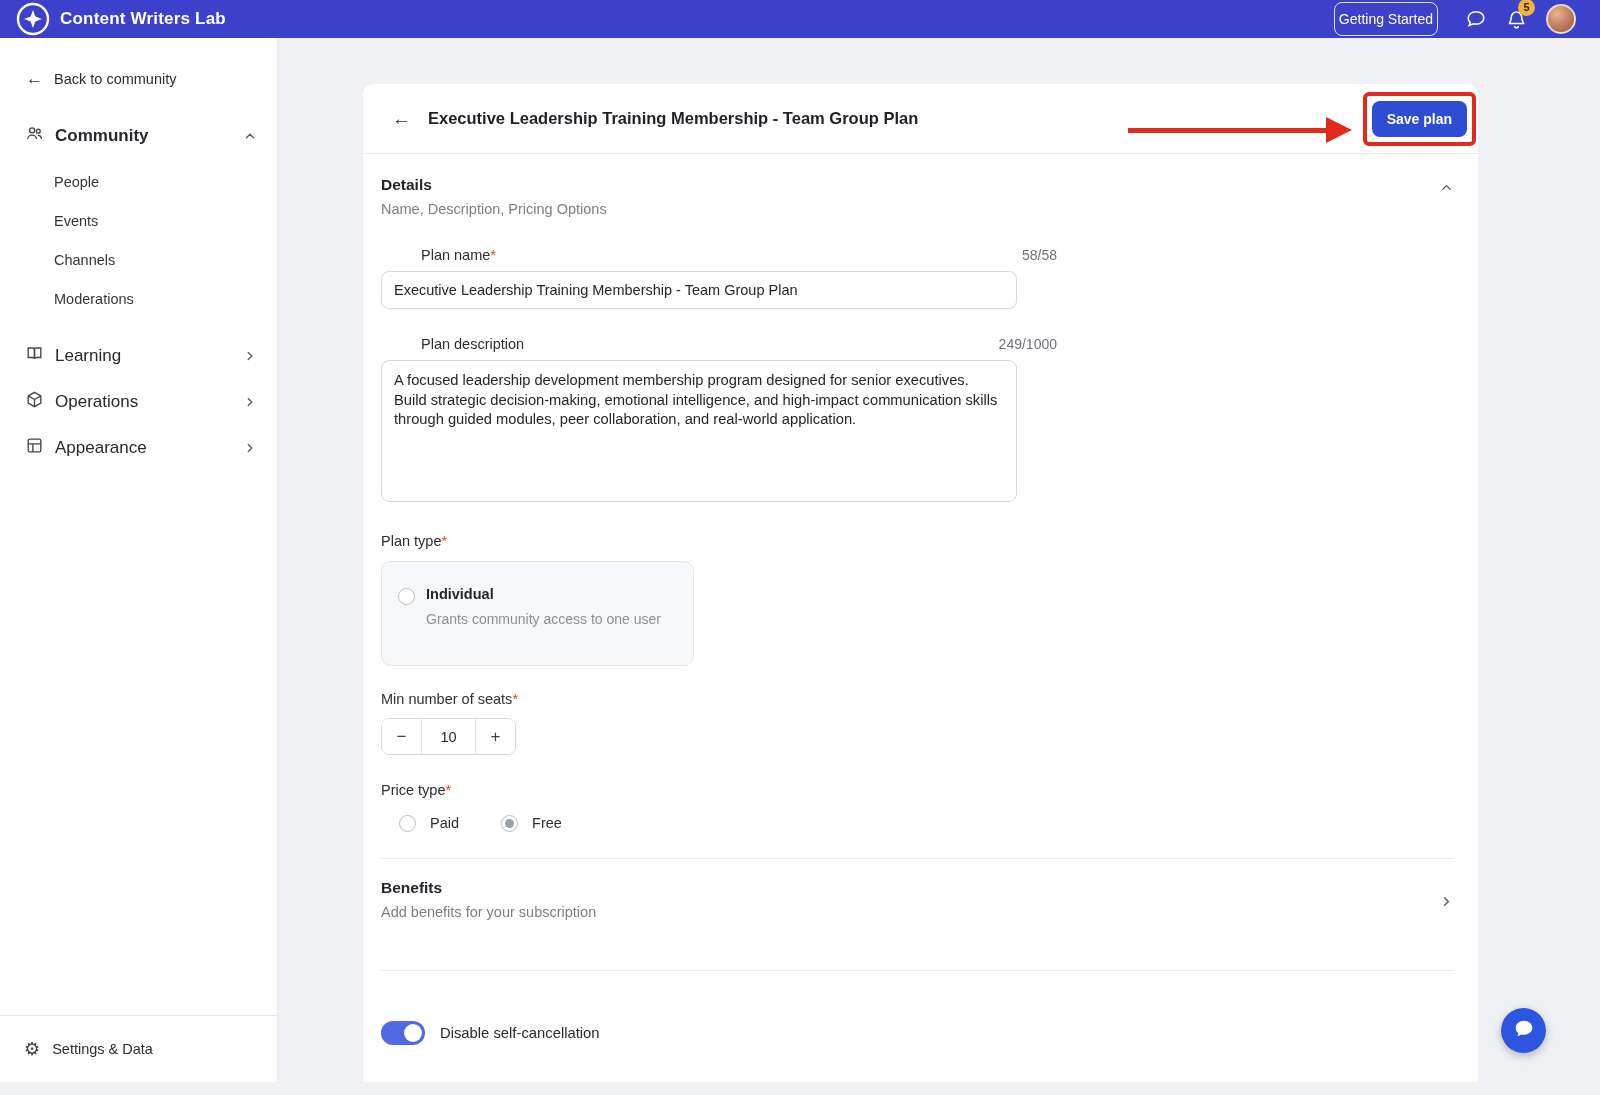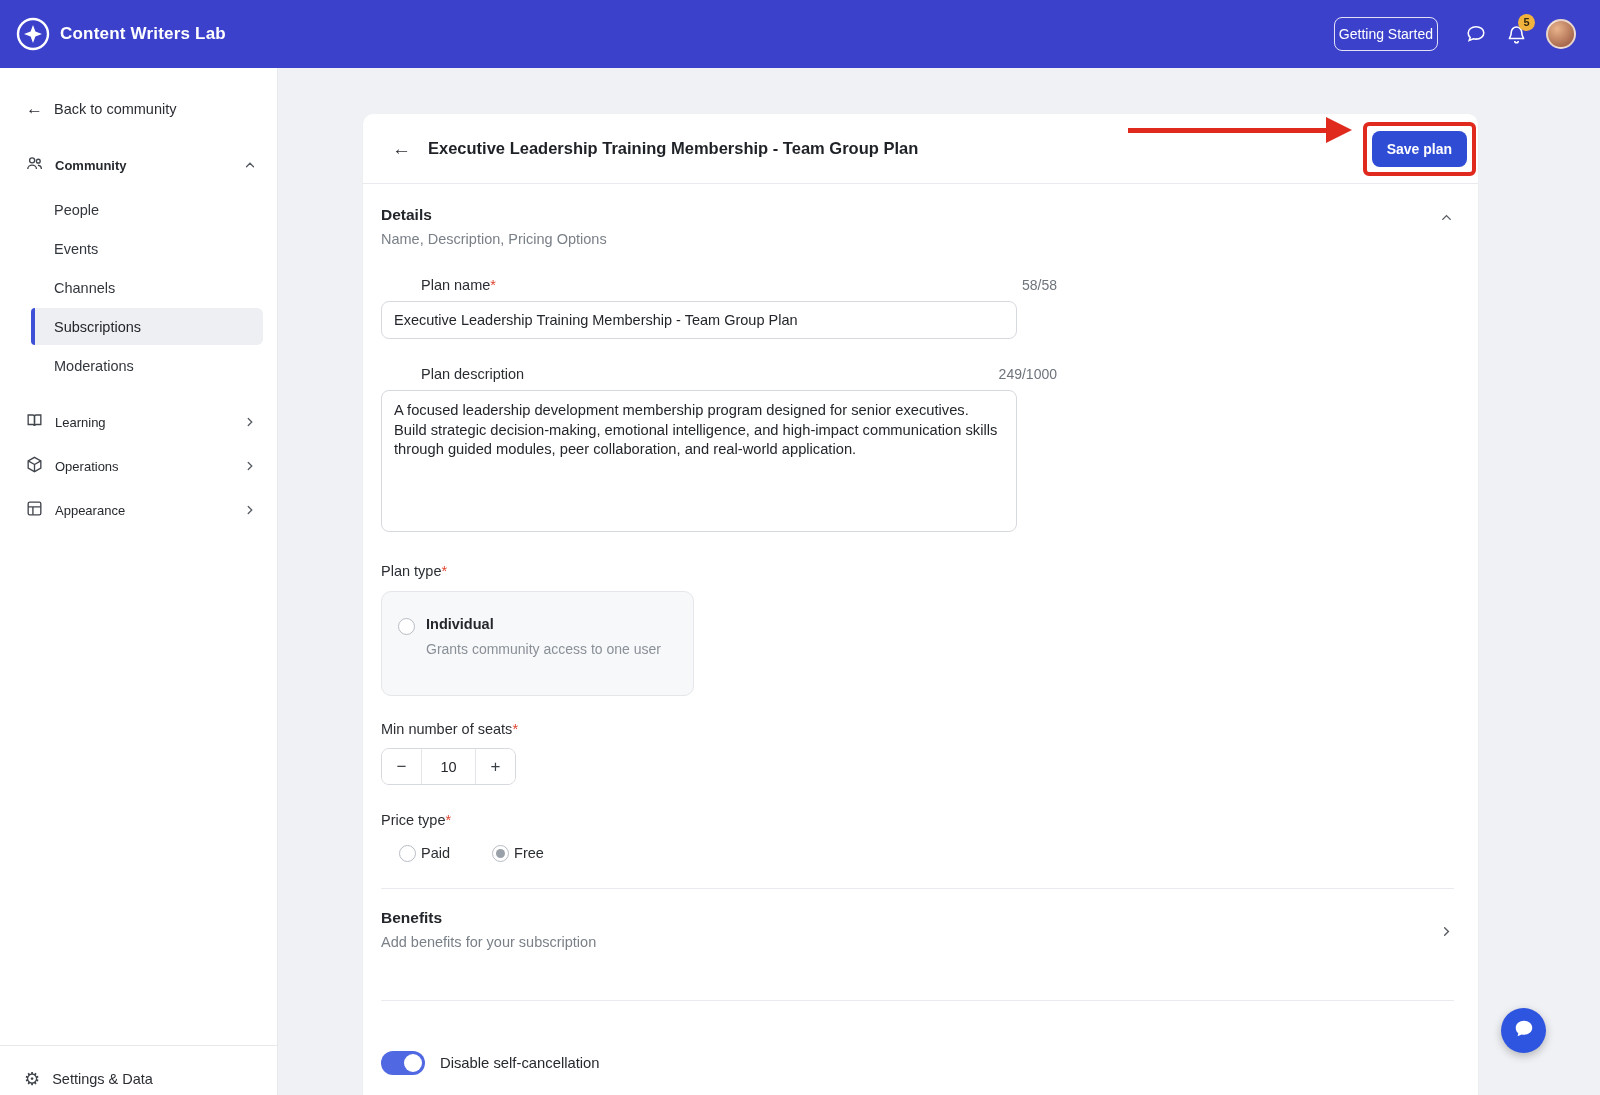--- a/index.html
+++ b/index.html
@@ -1,37 +1,37 @@
 <!DOCTYPE html>
 <html><head>
 <meta charset="utf-8">
 <style>
   * { margin:0; padding:0; box-sizing:border-box; }
   html,body { width:1600px; height:1095px; overflow:hidden; }
   body { font-family:"Liberation Sans", sans-serif; background:#f0f1f4; color:#23262b; position:relative; }
 
   
-  .navbar { height:68px; background:#3c41cb; display:flex; align-items:center; justify-content:space-between; padding:0 24px 0 16px; }
+  .navbar { height:38px; background:#3c41cb; display:flex; align-items:center; justify-content:space-between; padding:0 24px 0 16px; }
   .nav-left { display:flex; align-items:center; gap:10px; }
   .brand { color:#fff; font-weight:bold; font-size:17px; letter-spacing:.2px; }
   .nav-right { display:flex; align-items:center; gap:19px; }
   .getting-started { background:transparent; border:1px solid rgba(255,255,255,.85); color:#fff; font-size:14px; padding:8px 4px; border-radius:8px; font-family:inherit; cursor:pointer; margin-right:8px; }
   .nav-icon { display:flex; align-items:center; cursor:pointer; }
   .bell-wrap { position:relative; }
   .badge { position:absolute; top:-10px; right:-8px; background:#f2b23e; color:#33270c; font-size:11px; font-weight:bold; width:17px; height:17px; border-radius:50%; display:flex; align-items:center; justify-content:center; }
   .avatar { width:30px; height:30px; border-radius:50%; background:radial-gradient(circle at 35% 30%, #e9b48c, #a96a4e 72%); border:2px solid rgba(255,255,255,.7); cursor:pointer; }
 
   
   .layout { display:flex; height:1044px; }
 
   
   .sidebar { width:278px; background:#fff; border-right:1px solid #e7e9ec; display:flex; flex-direction:column; }
   .back-link { display:flex; align-items:center; gap:11px; padding:32px 24px 26px 26px; font-size:14.5px; color:#2b2e33; cursor:pointer; }
   .arrow-glyph { font-size:17px; line-height:1; color:#2b2e33; }
-  .group-header { display:flex; align-items:center; gap:11px; padding:11px 20px 11px 25px; font-size:13px; color:#26292e; cursor:pointer; }
+  .group-header { display:flex; align-items:center; gap:11px; padding:11px 20px 11px 25px; font-size:17px; color:#26292e; cursor:pointer; }
   .group-header.bold { font-weight:bold; }
   .group-header .chev { margin-left:auto; display:flex; }
   .sub-items { padding:2px 0 6px; }
   .sub-item { margin:2px 14px 2px 31px; padding-left:23px; height:37px; border-radius:6px; display:flex; align-items:center; font-size:14.5px; color:#33373d; cursor:pointer; position:relative; }
   .sub-item.active { background:#edeff3; color:#23262b; }
   .sub-item.active::before { content:''; position:absolute; left:0; top:0; bottom:0; width:4px; background:#3f51d6; border-radius:4px 0 0 4px; }
   .sidebar-footer { margin-top:auto; border-top:1px solid #e7e9ec; padding:24px 24px; }
   .footer-item { display:flex; align-items:center; gap:12px; font-size:14.5px; color:#2b2e33; cursor:pointer; }
   .gear-glyph { font-size:18px; line-height:1; color:#41454c; }
 
@@ -67,21 +67,21 @@
   .type-title { font-size:14.5px; font-weight:bold; color:#24272c; margin-bottom:8px; }
   .type-desc { font-size:14px; color:#8a9098; line-height:1.4; }
 
   .stepper { display:flex; margin-top:10px; border:1px solid #d6d9de; border-radius:8px; width:135px; height:37px; overflow:hidden; background:#fff; }
   .step-btn { width:40px; border:none; background:#fff; font-size:17px; color:#3a3f45; cursor:pointer; font-family:inherit; }
   .step-btn.minus { border-right:1px solid #e3e5e9; }
   .step-btn.plus { border-left:1px solid #e3e5e9; }
   .step-val { flex:1; display:flex; align-items:center; justify-content:center; font-size:14.5px; color:#23262b; }
 
   .radio-row { display:flex; gap:42px; margin-top:14px; align-items:center; padding-left:18px; }
-  .radio-opt { display:flex; gap:5px; align-items:center; font-size:14.5px; color:#2b2e33; cursor:pointer; }
+  .radio-opt { display:flex; gap:14px; align-items:center; font-size:14.5px; color:#2b2e33; cursor:pointer; }
 
   .section { border-top:1px solid #e8eaed; margin-top:26px; padding-top:20px; }
   .section.row-head { padding-bottom:24px; }
 
   .toggle-row { margin-top:30px; display:flex; gap:15px; align-items:center; }
   .toggle { width:44px; height:24px; border-radius:12px; background:#5069e2; position:relative; cursor:pointer; flex-shrink:0; }
   .toggle::after { content:''; position:absolute; top:3px; right:3px; width:18px; height:18px; border-radius:50%; background:#fff; }
   .toggle-label { font-size:14.8px; color:#26292e; }
 
   
@@ -144,21 +144,20 @@
         <svg width="14" height="14" viewBox="0 0 24 24" fill="none" stroke="#565b62" stroke-width="2.2" stroke-linecap="round">
             <polyline points="6 15 12 9 18 15"></polyline>
           </svg>
       </span>
     </div>
 
     <div class="sub-items">
       <div class="sub-item">People</div>
       <div class="sub-item">Events</div>
       <div class="sub-item">Channels</div>
-      <div class="sub-item active">Subscriptions</div>
       <div class="sub-item">Moderations</div>
     </div>
 
     <div class="group-header" style="margin-top:8px;">
       <span>
         <svg width="19" height="19" viewBox="0 0 24 24" fill="none" stroke="#41454c" stroke-width="1.7">
             <path d="M4 5h6a2 2 0 0 1 2 2v12a2 2 0 0 0-2-2H4z"></path>
             <path d="M20 5h-6a2 2 0 0 0-2 2v12a2 2 0 0 1 2-2h6z"></path>
           </svg>
       </span>

